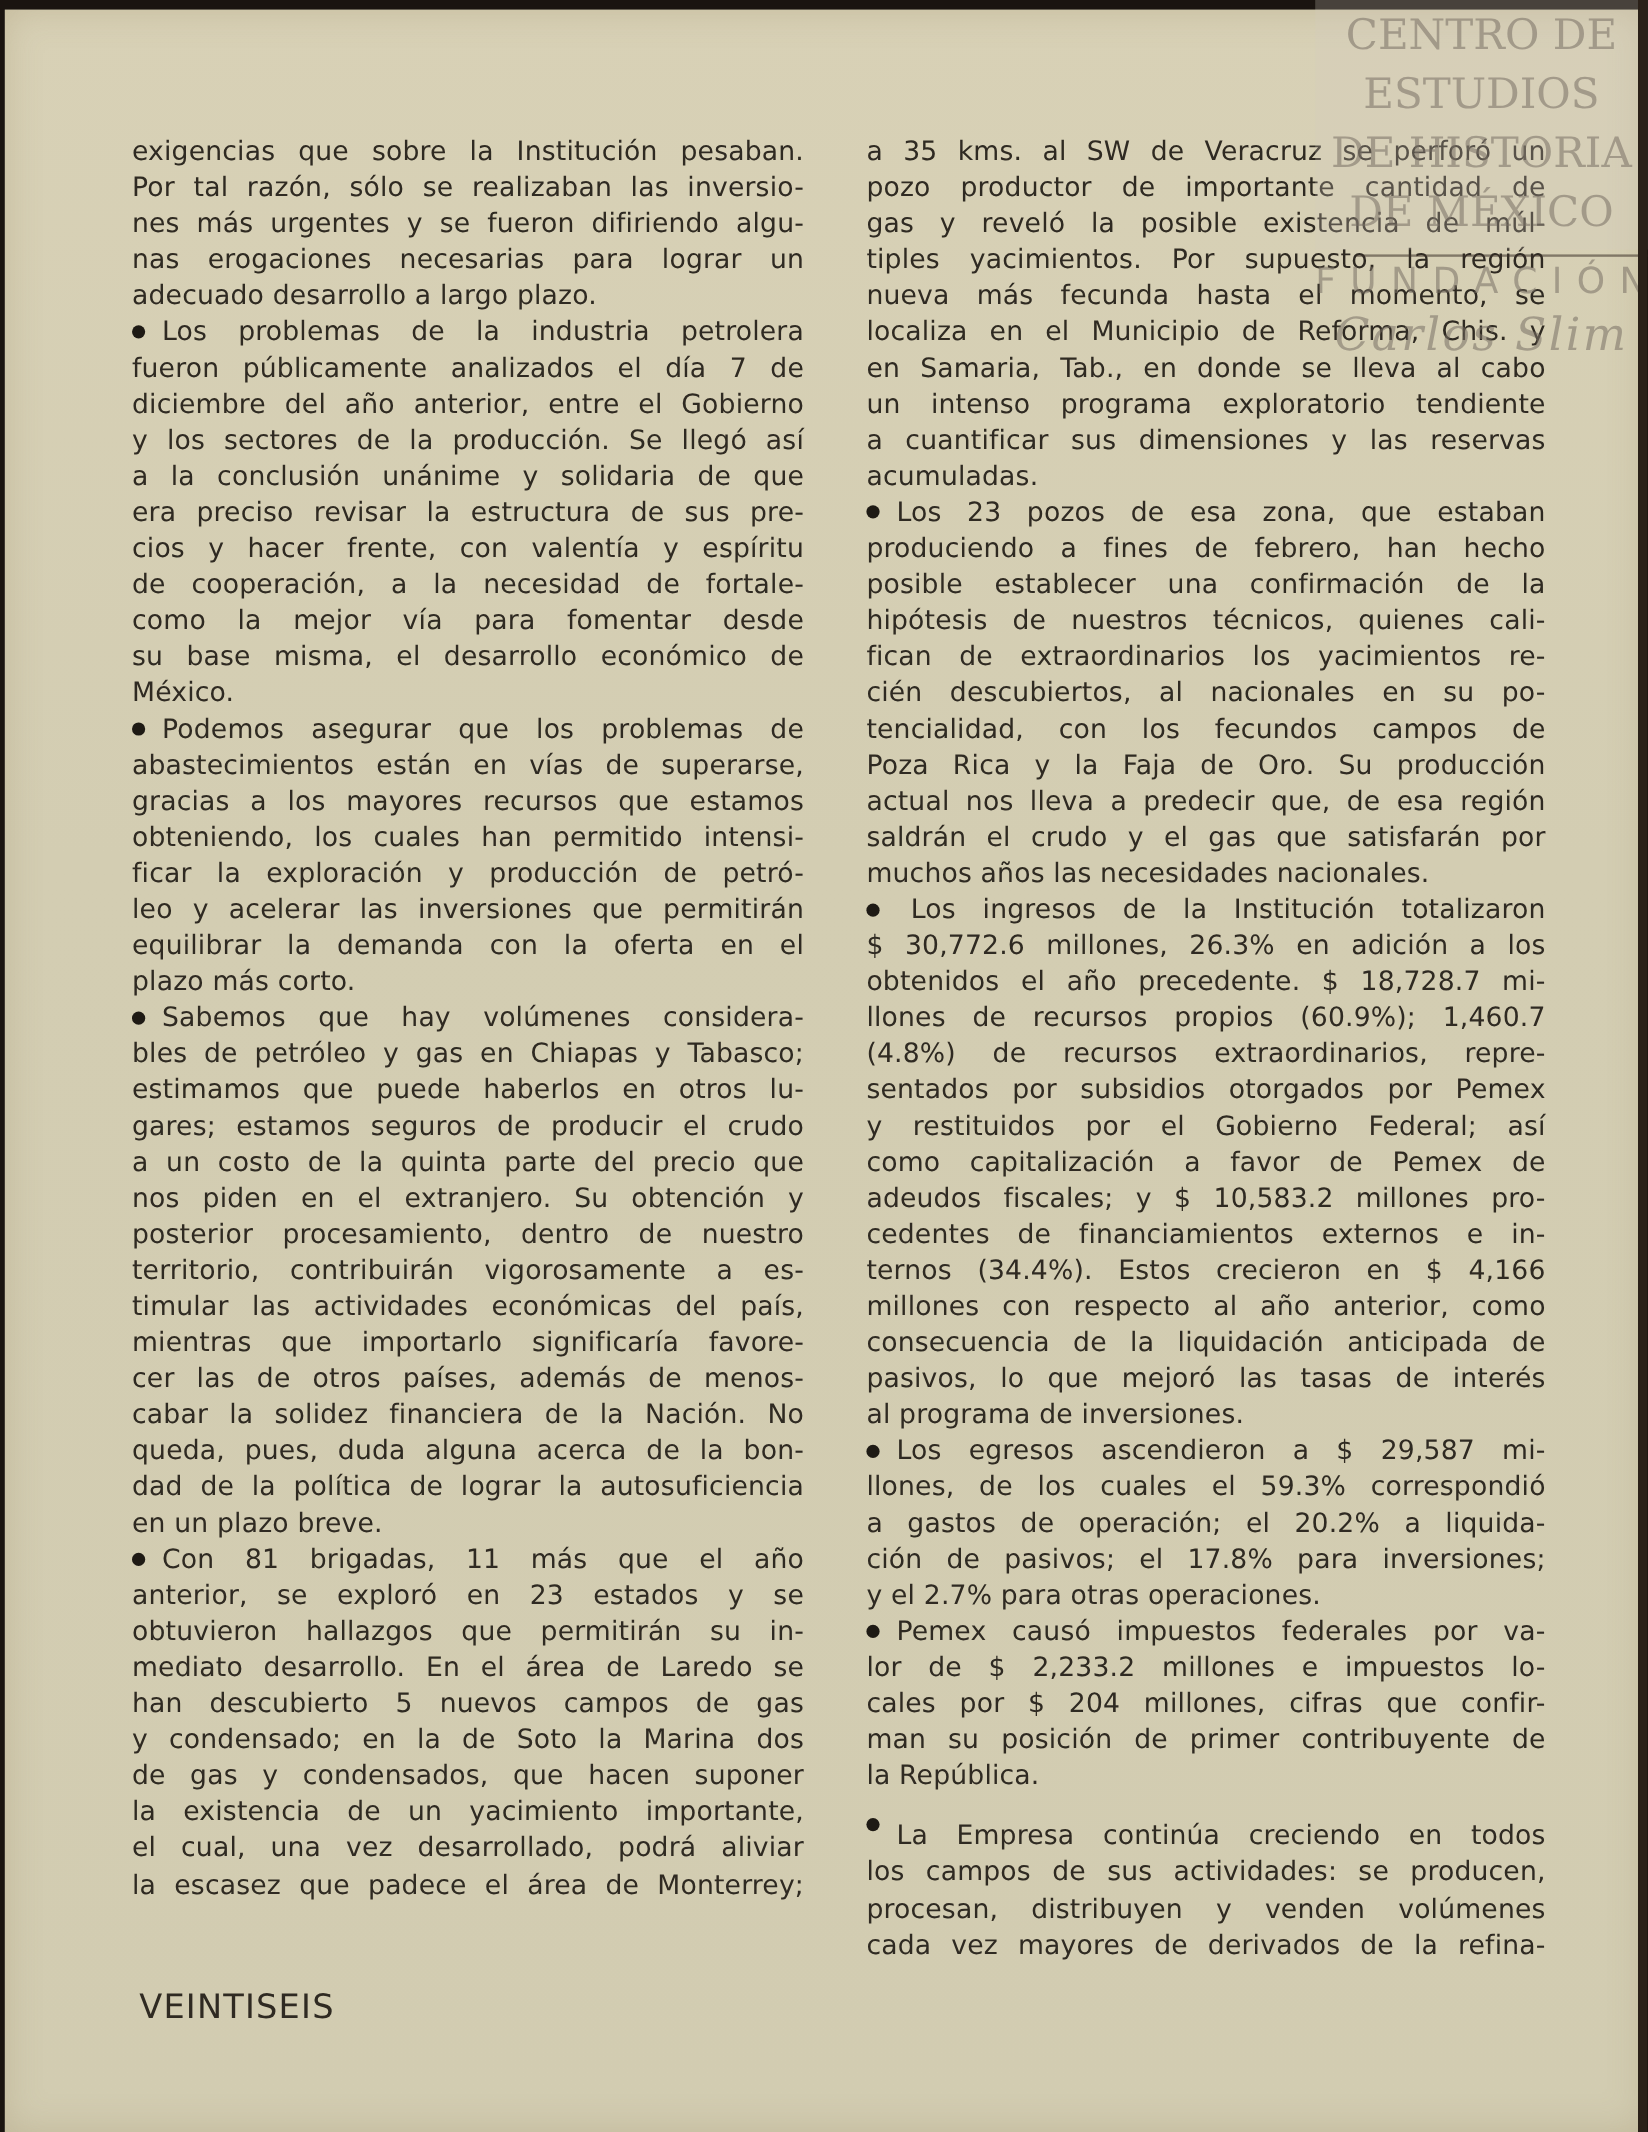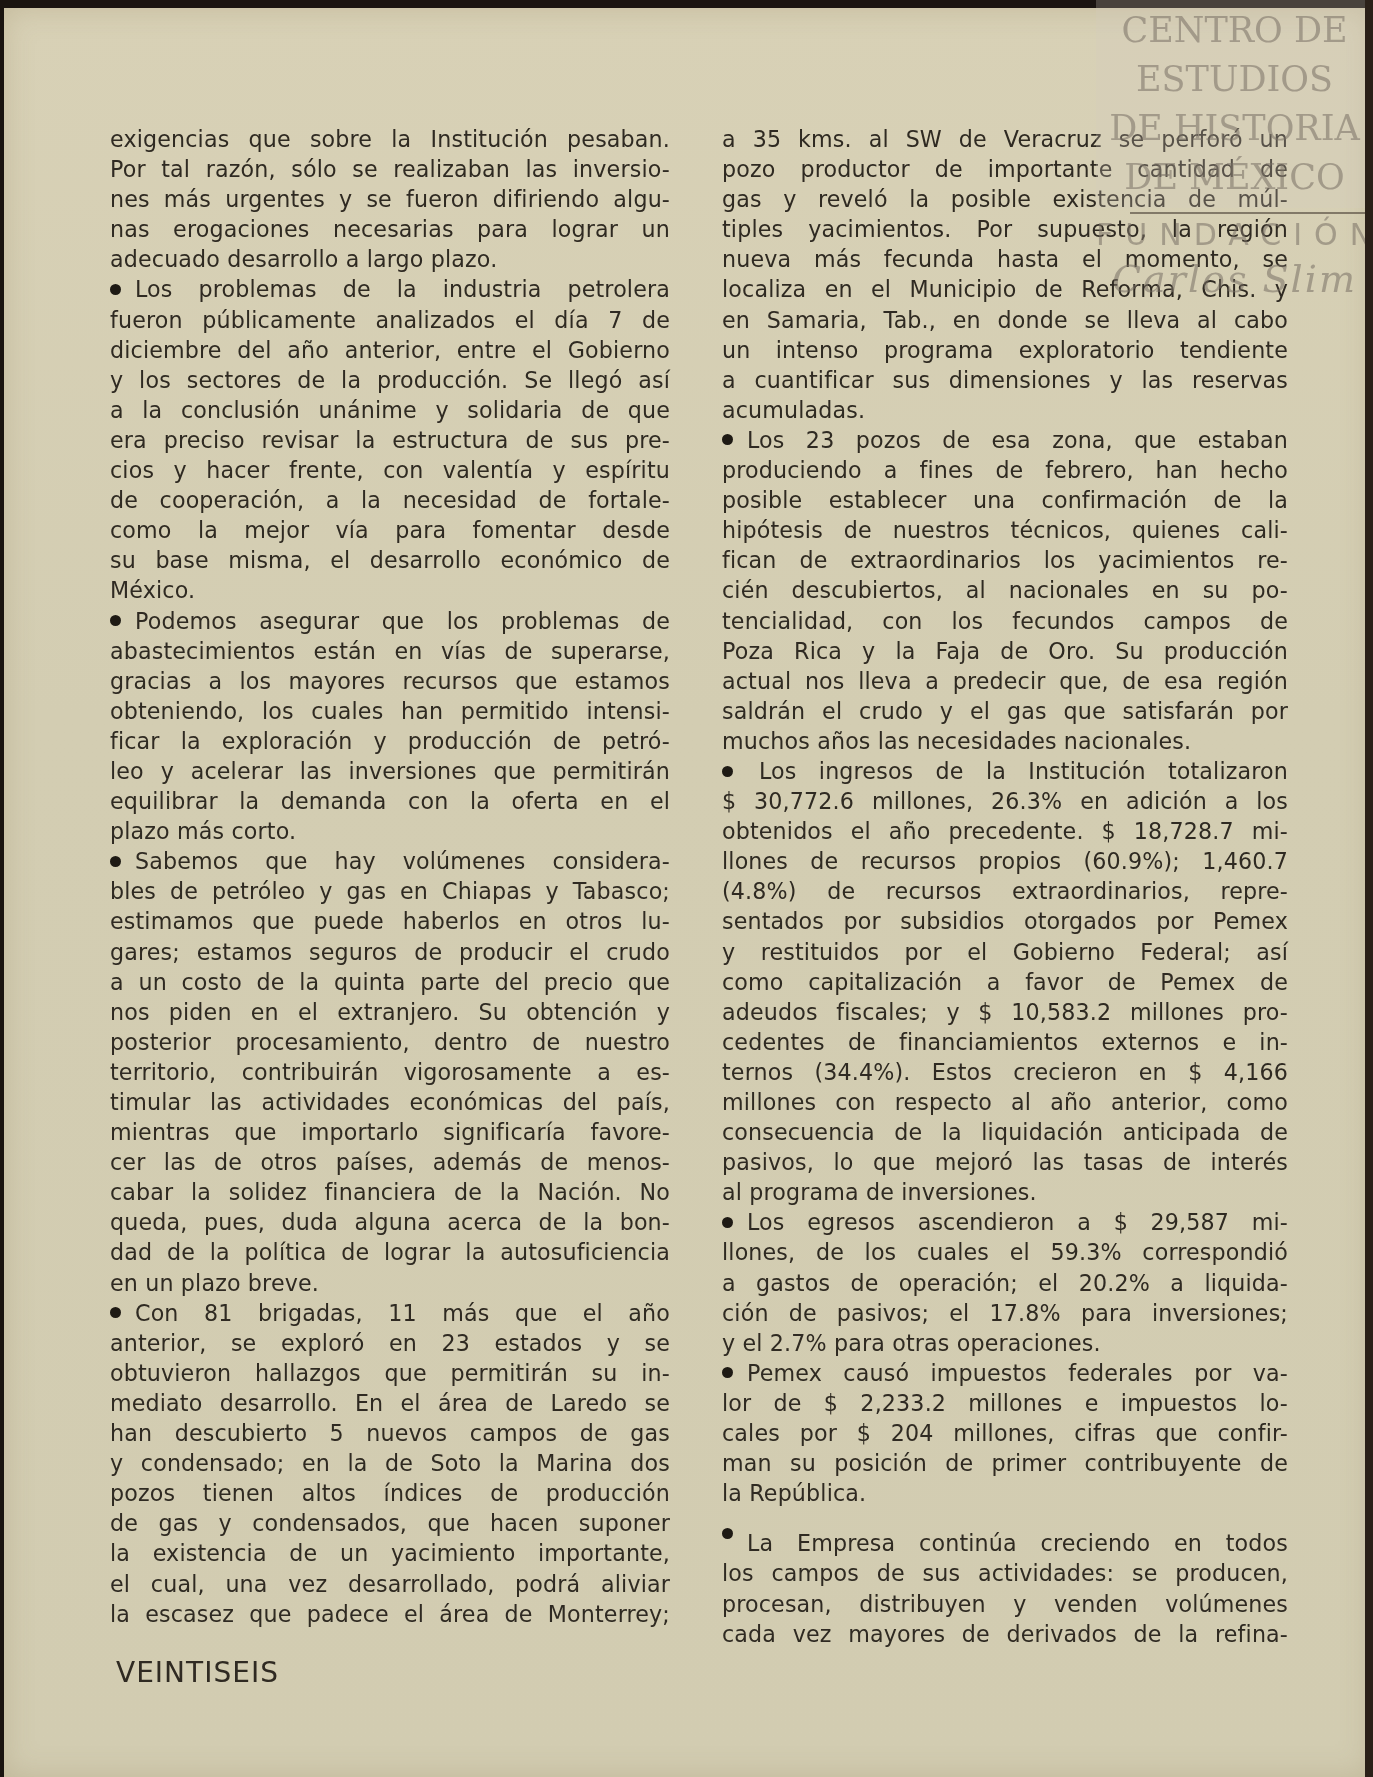--- a/index.html
+++ b/index.html
@@ -13,21 +13,21 @@
     position: absolute; left: 4px; top: 8px;
     width: 1367px; height: 1769px;
     background: linear-gradient(180deg, #d8d1b6 0%, #d3cdb2 40%, #d2ccb1 100%);
     box-shadow: inset 0 0 30px rgba(140,120,80,0.25);
   }
   .right-edge {
     position: absolute; right: 0; top: 0; width: 8px; height: 1777px;
     background: #2a2018;
   }
   .column {
-    position: absolute; top: 116px;
+    position: absolute; top: 103px;
     width: 560px;
     color: #2f2a22;
     font-size: 22.2px;
     line-height: 30.1px;
     letter-spacing: 0.15px;
   }
   .col-left { left: 106px; }
   .col-right { left: 718px; width: 566px; }
   .para { margin: 0; text-align: justify; text-align-last: left; }
   .line { display: block; white-space: nowrap; text-align: justify; text-align-last: justify; }
@@ -127,21 +127,20 @@
       <div class="para">
         <span class="line" style="text-align-last: justify; display: flex; align-items: flex-start;">
           <span class="bullet" style="align-self: center;"></span>
           <span style="flex: 1 1 0%; text-align: justify; text-align-last: justify;">Con 81 brigadas, 11 más que el año</span>
         </span>
         <span class="line">anterior, se exploró en 23 estados y se</span>
         <span class="line">obtuvieron hallazgos que permitirán su in-</span>
         <span class="line">mediato desarrollo. En el área de Laredo se</span>
         <span class="line">han descubierto 5 nuevos campos de gas</span>
         <span class="line">y condensado; en la de Soto la Marina dos</span>
-        <span class="line">pozos tienen altos índices de producción</span>
         <span class="line">de gas y condensados, que hacen suponer</span>
         <span class="line">la existencia de un yacimiento importante,</span>
         <span class="line">el cual, una vez desarrollado, podrá aliviar</span>
         <span class="line">la escasez que padece el área de Monterrey;</span>
       </div>
     </div>
   <div class="column col-right" id="right-col">
       <div class="para">
         <span class="line">a 35 kms. al SW de Veracruz se perforó un</span>
         <span class="line">pozo productor de importante cantidad de</span>

